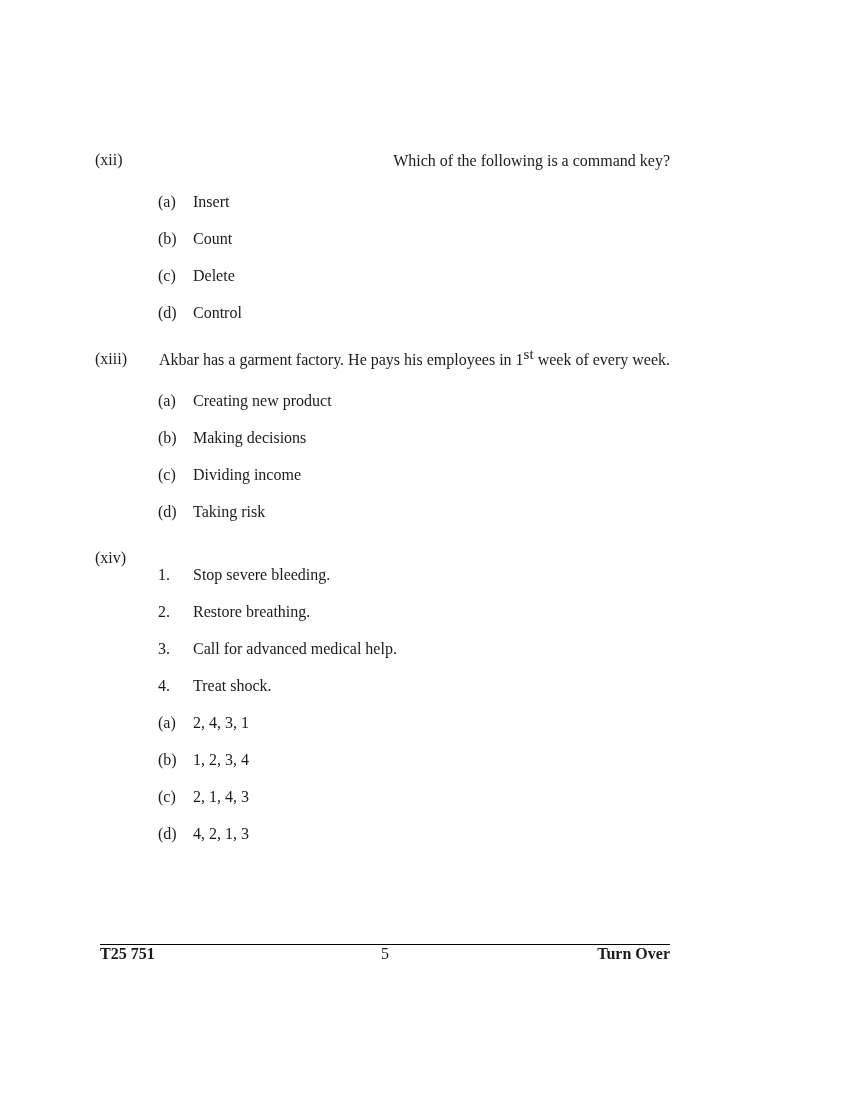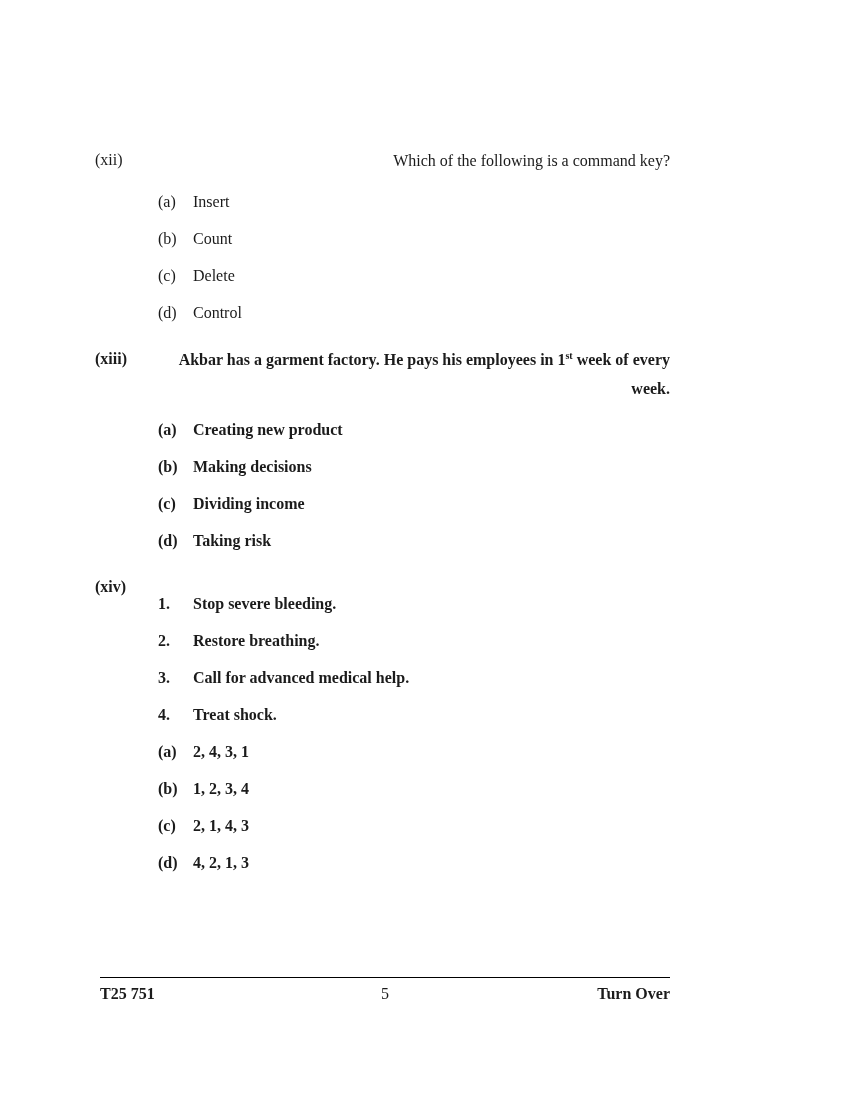--- a/index.html
+++ b/index.html
@@ -22,21 +22,20 @@
     top: 150px;
     left: 95px;
     right: 100px;
   }
   .question {
     display: flex;
     align-items: flex-start;
   }
   .question + .question {
     margin-top: 26px;
-    font-weight: bold;
   }
   .qnum {
     width: 63px;
     flex-shrink: 0;
     line-height: 20px;
   }
   .qbody {
     flex: 1;
   }
   .qtext {
@@ -50,30 +49,29 @@
     line-height: 20px;
   }
   .row .rlabel {
     width: 35px;
     flex-shrink: 0;
   }
   .row .rtext {
     flex: 1;
   }
   sup {
-    font-size: 10px;
+    font-size: 15px;
     line-height: 0;
   }
   .footer {
     position: absolute;
     left: 100px;
     right: 100px;
-    top: 977px;
+    top: 944px;
     border-top: 1.5px solid #000000;
-    padding-top: 7px;
     display: flex;
     align-items: baseline;
     justify-content: space-between;
   }
   .footer .fleft, .footer .fright {
     width: 140px;
     font-weight: bold;
   }
   .footer .fright {
     text-align: right;

